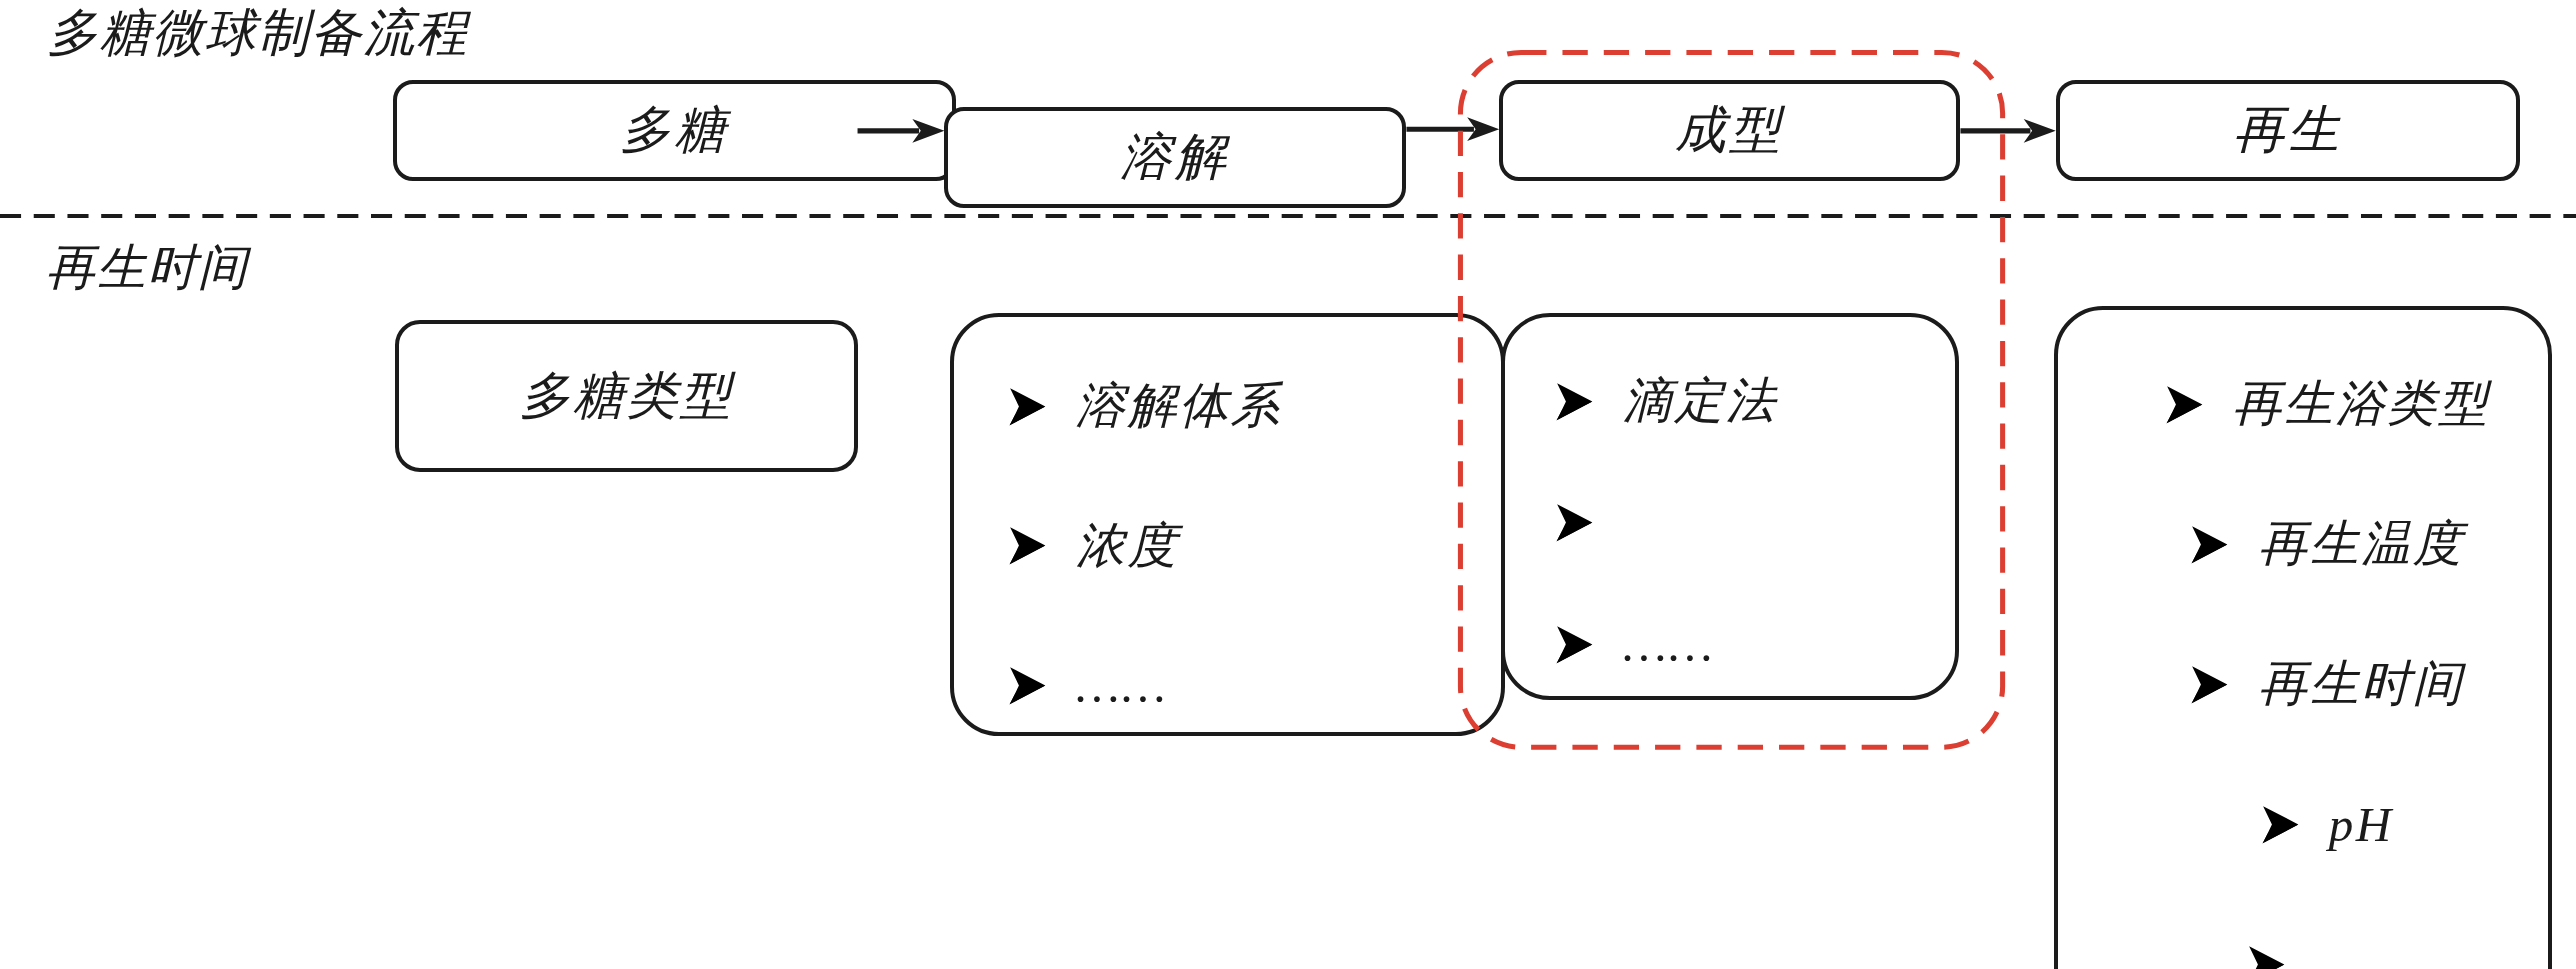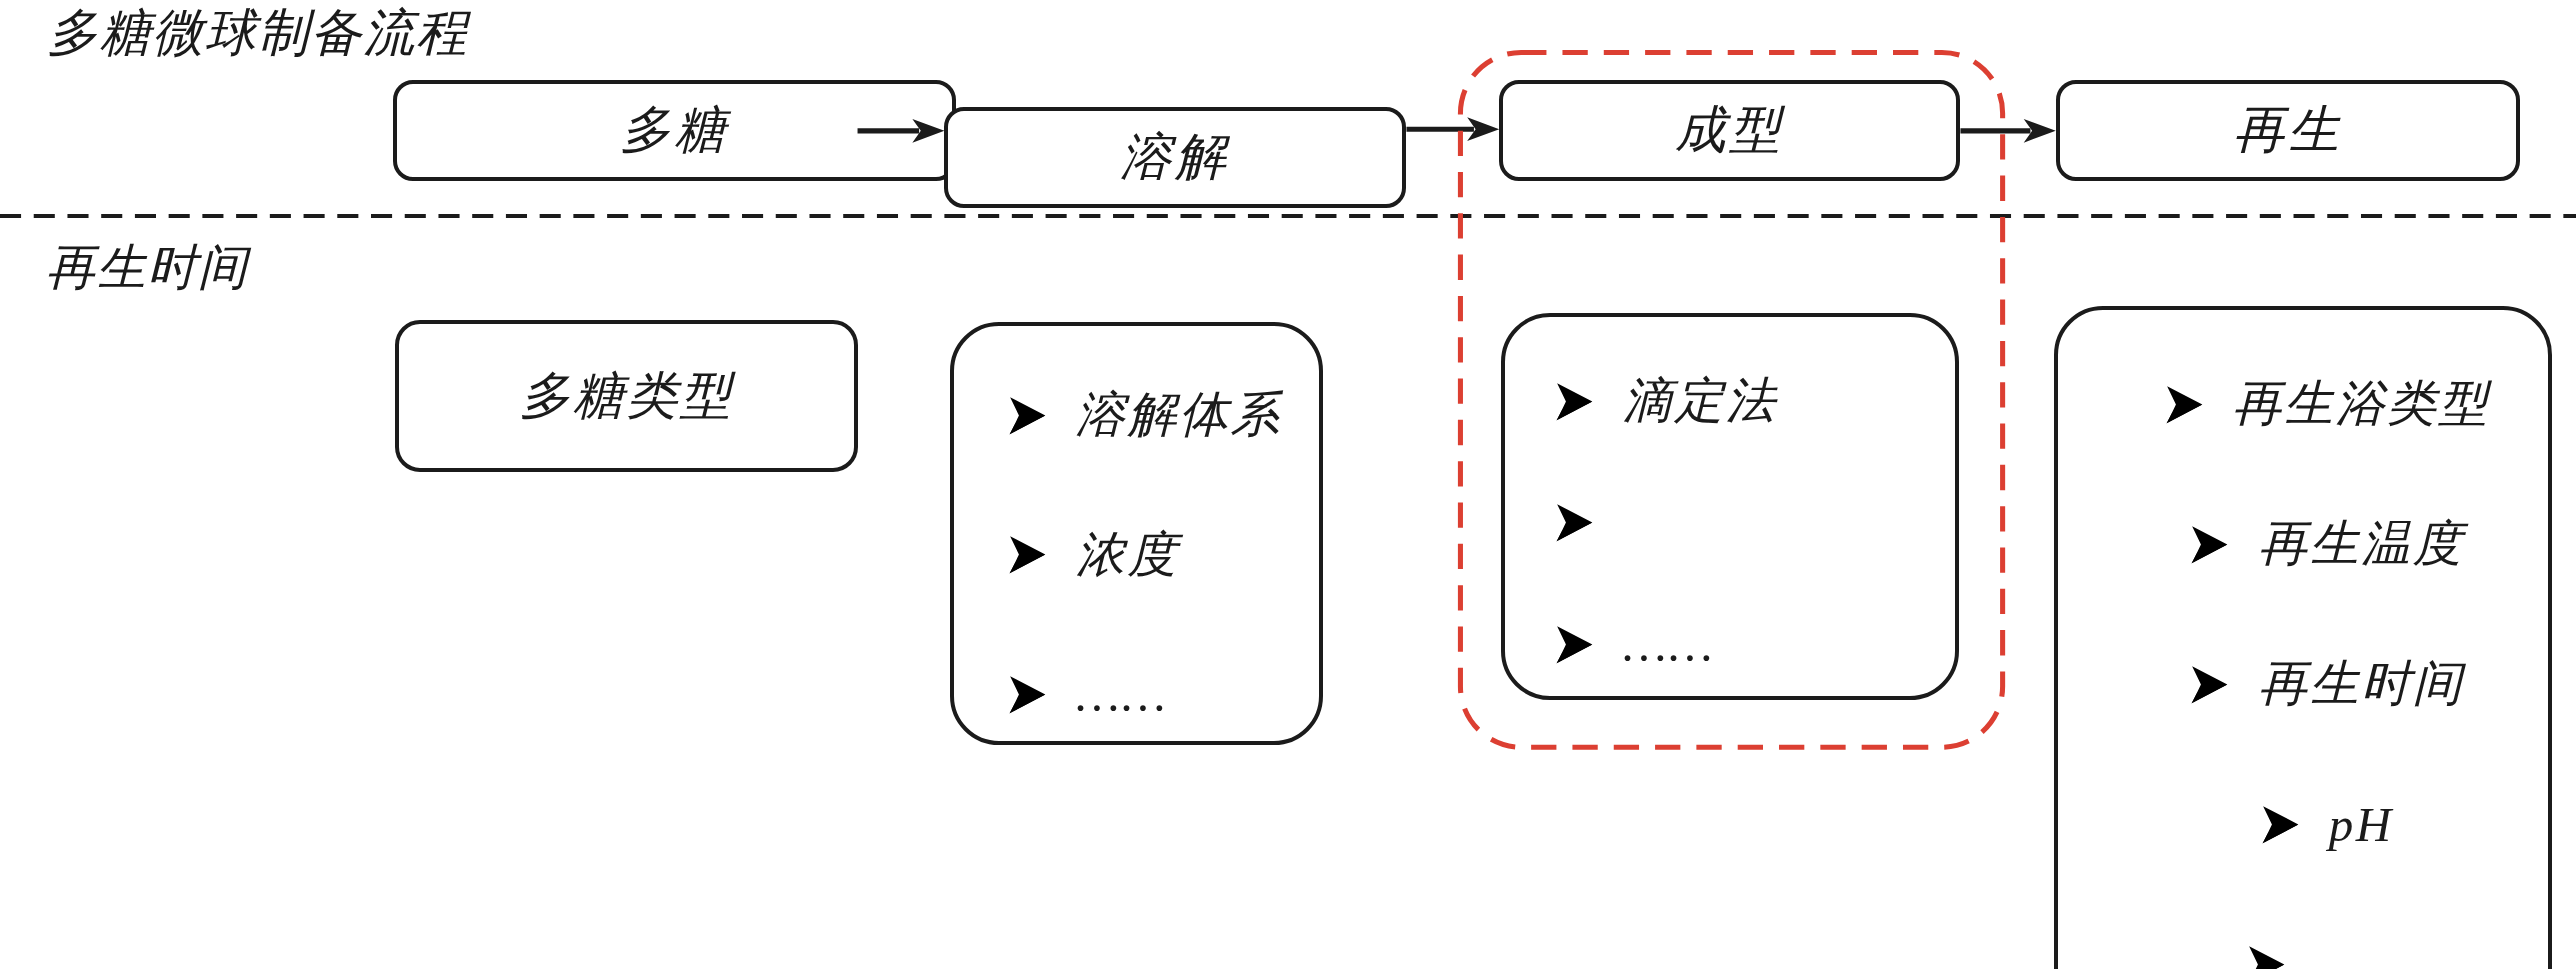--- a/index.html
+++ b/index.html
@@ -47,21 +47,21 @@
   .factor-plain{
     left:395px;top:320px;width:463px;height:152px;
     border-radius:25px;
     display:flex;align-items:center;justify-content:center;
     font-size:51px;letter-spacing:2.5px;white-space:nowrap;text-align:center;
   }
   .factor-list{
     display:flex;flex-direction:column;justify-content:space-between;
     border-radius:49px;
   }
-  .fl-rongjie{left:950px;top:322px;width:373px;height:423px;padding:61px 8.4px 18.6px 51px;gap:24px;}
+  .fl-rongjie{left:950px;top:313px;width:555px;height:423px;padding:61px 8.4px 18.6px 51px;gap:24px;}
   .fl-chengxing{left:1501px;top:313px;width:458px;height:387px;padding:56px 8.4px 23.6px 47px;}
   .fl-zaisheng{left:2054px;top:306px;width:498px;height:728px;padding:66px 8.4px 38px 54px;align-items:center;}
 
   .factor-item{
     display:flex;align-items:center;height:56px;
     font-size:49px;letter-spacing:2.5px;white-space:nowrap;
   }
   .bullet{
     width:44px;height:47px;flex:0 0 44px;
     margin-right:27px;

